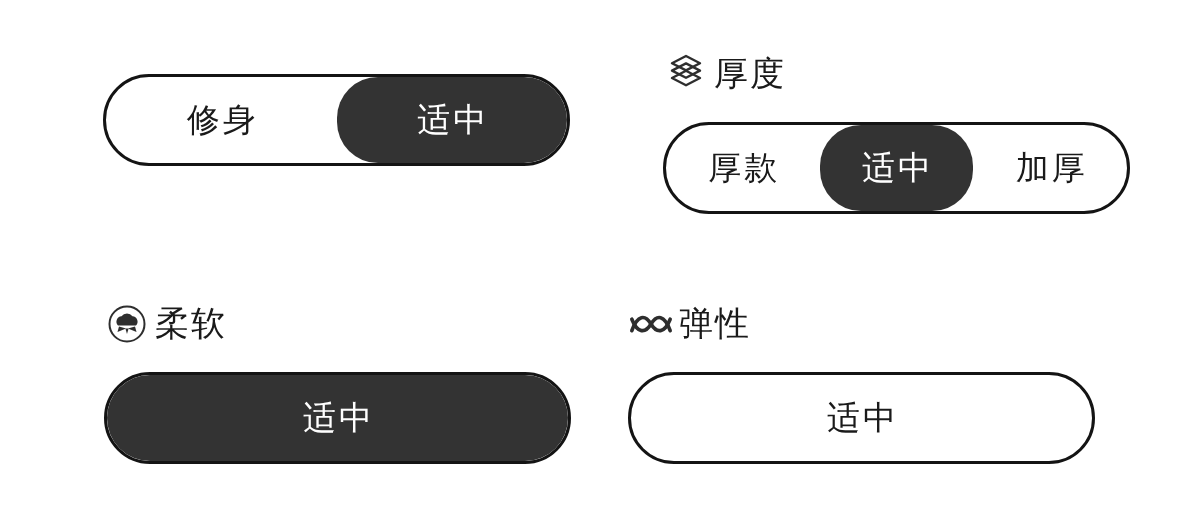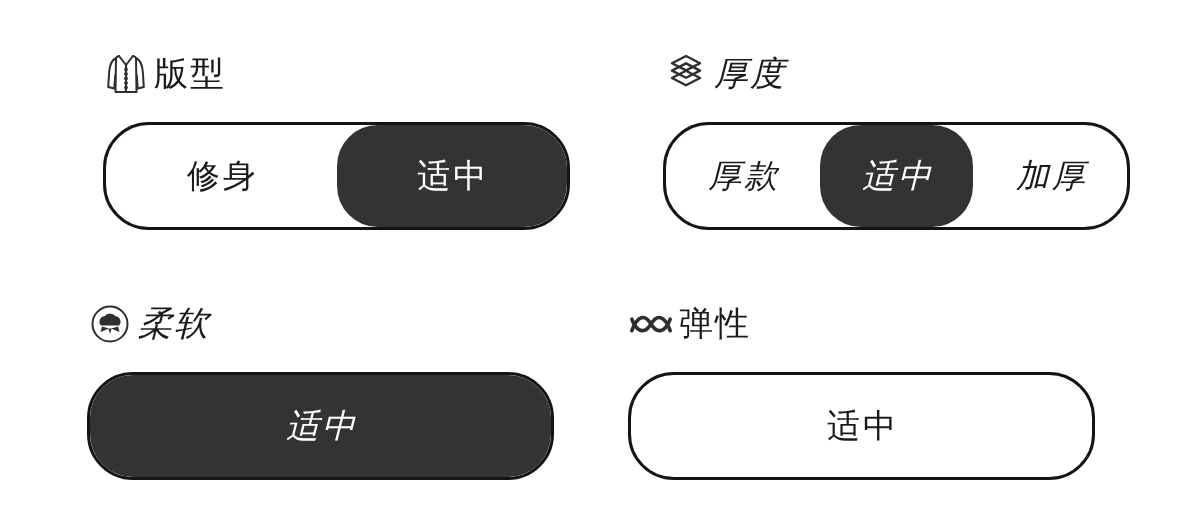--- a/index.html
+++ b/index.html
@@ -7,38 +7,38 @@
   body { font-family: "Liberation Sans", sans-serif; }
   .stage {
     position: relative;
     width: 1200px;
     height: 524px;
     background: #ffffff;
     overflow: hidden;
   }
   .group { position: absolute; width: 467px; }
   .g0 { left: 103px; top: 50px; }
-  .g1 { left: 663px; top: 50px; font-style: italic; }
-  .g2 { left: 87px; top: 300px; font-style: italic; }
+  .g1 { left: 663px; top: 50px; }
+  .g2 { left: 104px; top: 300px; }
   .g3 { left: 628px; top: 300px; }
 
   .header { display: flex; align-items: center; gap: 5px; height: 48px; }
   .icon { width: 46px; height: 46px; display: flex; align-items: center; justify-content: center; }
   .icon svg { display: block; }
   .group-label {
     font-size: 34px;
     color: #1a1a1a;
     letter-spacing: 2px;
     line-height: 1;
     padding-bottom: 2px;
   }
 
   .pill {
     margin-top: 24px;
-    height: 108px;
+    height: 92px;
     border: 3px solid #141414;
     border-radius: 46px;
     background: #ffffff;
     display: flex;
     align-items: stretch;
     overflow: hidden;
   }
   .option {
     flex: 1;
     display: flex;
@@ -56,37 +56,20 @@
     background: #333333;
     color: #ffffff;
   }
 </style>
 </head>
 <body>
 
 <div class="stage">
 
   <section class="group g0">
-    <div class="header">
-      <span class="icon">
-        <svg width="44" height="44" viewBox="0 0 44 44" fill="none" stroke="#2e2e2e" stroke-width="2" stroke-linecap="round" stroke-linejoin="round">
-          <path d="M15 4 L22 13 L29 4"></path>
-          <path d="M15 4 C13.5 4.6 12.2 5.3 12 6 L11.5 40 L32.5 40 L32 6 C31.8 5.3 30.5 4.6 29 4"></path>
-          <path d="M12 6 C7.5 8 5.8 12.5 5.2 19.5 L4.2 35 L10.2 36.5 L11.3 23"></path>
-          <path d="M32 6 C36.5 8 38.2 12.5 38.8 19.5 L39.8 35 L33.8 36.5 L32.7 23"></path>
-          <path d="M22 13 L22 40"></path>
-          <circle cx="22" cy="17.5" r="0.9" fill="#2e2e2e"></circle>
-          <circle cx="22" cy="22" r="0.9" fill="#2e2e2e"></circle>
-          <circle cx="22" cy="26.5" r="0.9" fill="#2e2e2e"></circle>
-          <circle cx="22" cy="31" r="0.9" fill="#2e2e2e"></circle>
-          <circle cx="22" cy="35.5" r="0.9" fill="#2e2e2e"></circle>
-        </svg>
-      </span>
-      <span class="group-label">版型</span>
-    </div>
     <div class="pill">
       <div class="option">修身</div>
       <div class="option selected">适中</div>
     </div>
   </section>
 
   <section class="group g1">
     <div class="header">
       <span class="icon">
         <svg width="44" height="44" viewBox="0 0 44 44" fill="none" stroke="#2e2e2e" stroke-width="2.4" stroke-linejoin="round">

